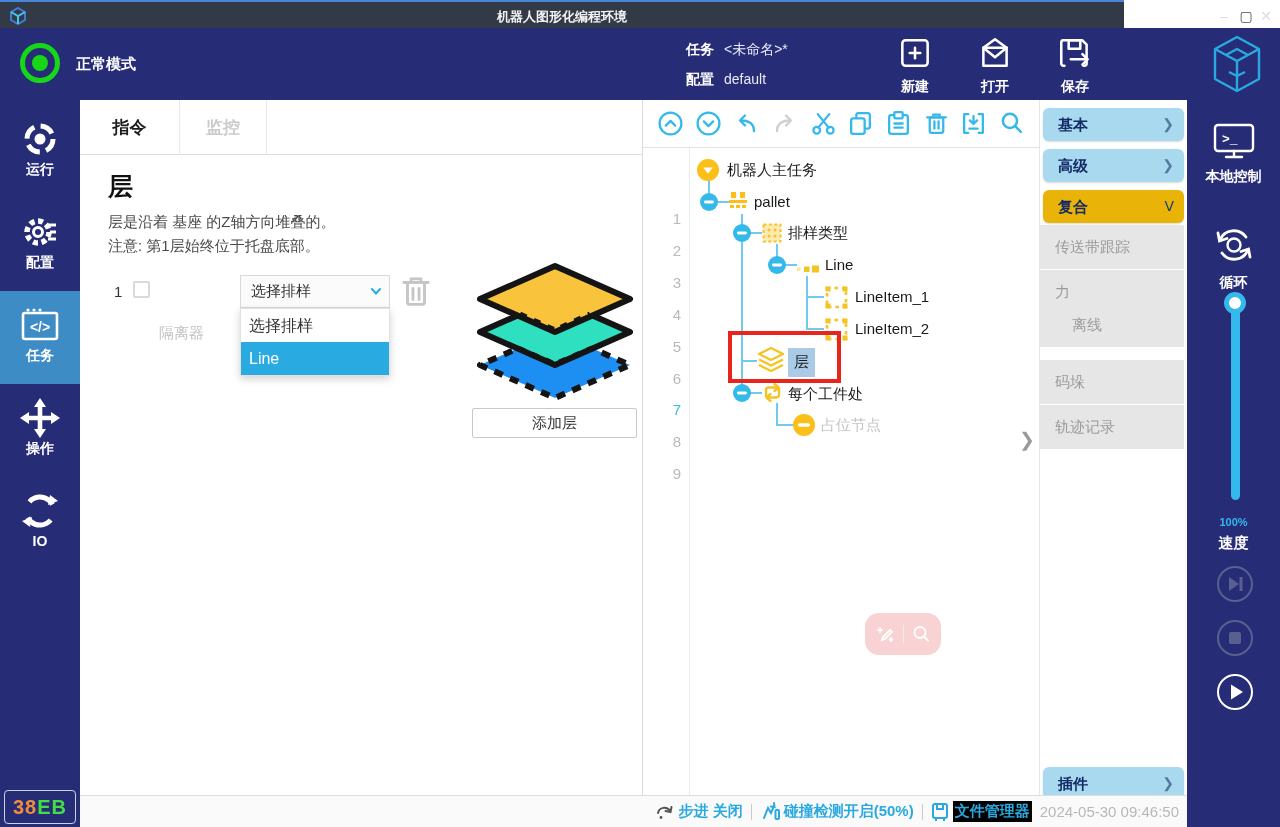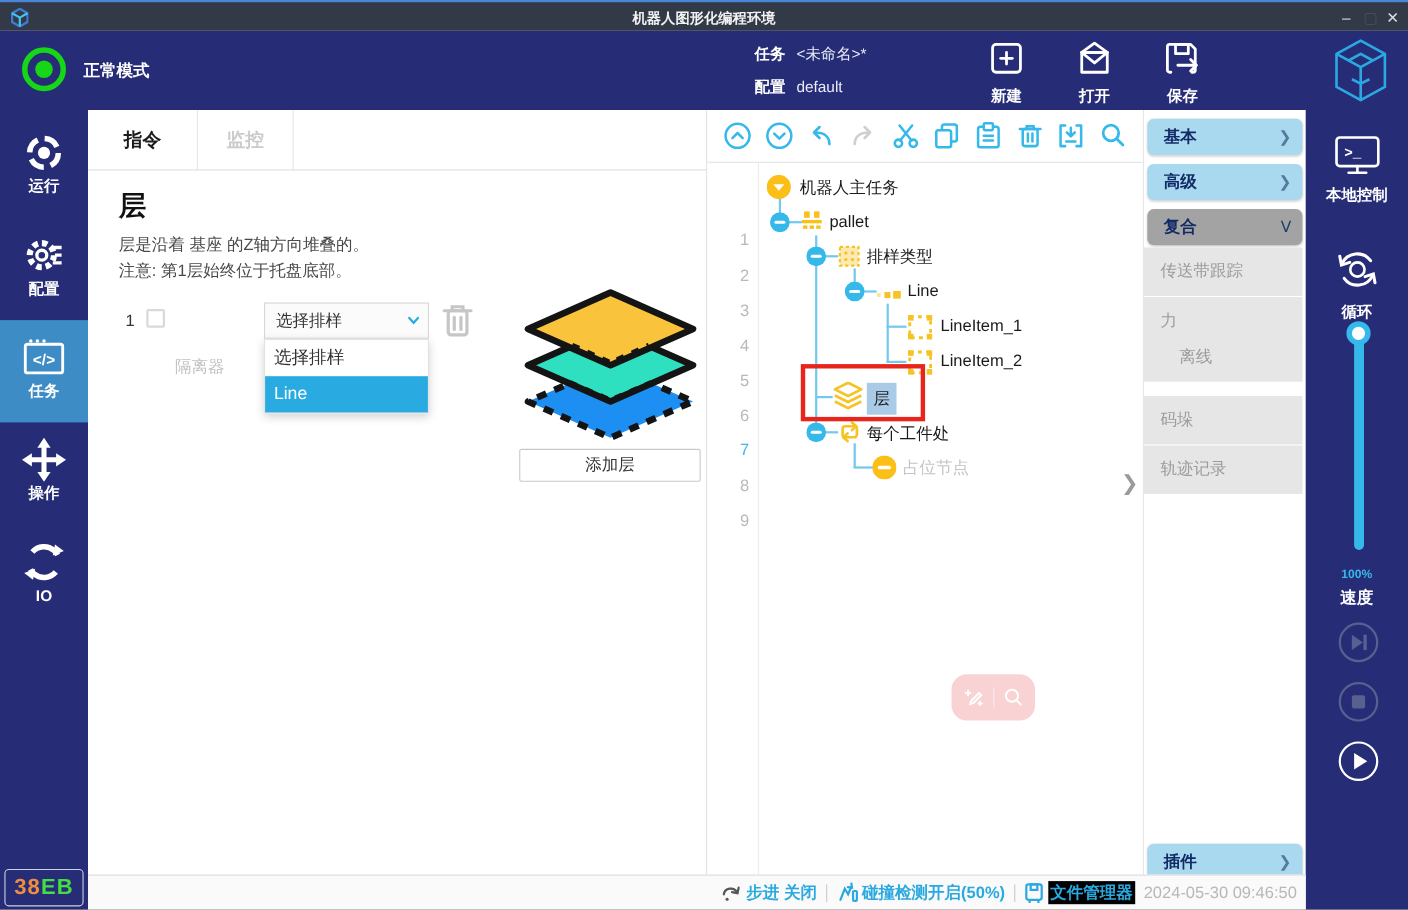--- a/index.html
+++ b/index.html
@@ -5,21 +5,21 @@
   * { margin:0; padding:0; box-sizing:border-box; }
   html,body { background:#222; }
   #app {
     position:relative; width:1280px; height:827px; overflow:hidden;
     font-family:"Liberation Sans","DejaVu Sans",sans-serif; background:#fff;
     -webkit-font-smoothing:antialiased;
   }
   .abs { position:absolute; }
 
   
-  .titlebar { left:0; top:0; width:1280px; height:28px; background:#333a47; border-top:2px solid #4a86d8; }
+  .titlebar { left:0; top:0; width:1124px; height:28px; background:#333a47; border-top:2px solid #4a86d8; }
   .titlebar .app-logo { position:absolute; left:10px; top:5px; }
   .titlebar .title { position:absolute; left:0; right:0; top:6px; text-align:center; color:#f2f2f2; font-size:13px; font-weight:bold; }
   .winbtn { position:absolute; top:2px; width:24px; height:24px; color:#dcdcdc; font-size:14px; text-align:center; line-height:24px; cursor:default; }
   .winbtn.max { color:#454c59; }
 
   
   .topbar { left:0; top:28px; width:1280px; height:72px; background:#262d76; }
   .mode-ring { position:absolute; left:20px; top:15px; width:40px; height:40px; border:5px solid #17d517; border-radius:50%; }
   .mode-ring .dot { position:absolute; left:50%; top:50%; width:16px; height:16px; margin:-8px 0 0 -8px; background:#17d517; border-radius:50%; }
   .mode-label { position:absolute; left:76px; top:27px; color:#fff; font-size:15px; font-weight:bold;text-align:center; }
@@ -78,21 +78,21 @@
   .conn.h { height:2px; }
   .redbox { position:absolute; left:85px; top:231px; width:113px; height:52px; border:4px solid #e8251c; }
   .tree-chev { position:absolute; left:376px; top:328px; font-size:19px; color:#9a9a9a; font-weight:bold; cursor:pointer; }
   .watermark { position:absolute; left:222px; top:513px; width:76px; height:42px; background:#f9d3d3; border-radius:14px; display:flex; align-items:center; justify-content:center; gap:6px; }
   .watermark .divline { width:1px; height:18px; background:#fbe9e9; }
 
   
   .panel-library { left:1040px; top:100px; width:147px; height:695px; background:#fff; }
   .cat-btn { position:absolute; left:3px; width:141px; height:33px; background:#a9d9ef; border-radius:6px; line-height:33px; padding-left:15px; font-size:15px; font-weight:bold; color:#122a66; cursor:pointer; box-shadow:0 1px 2px rgba(0,0,0,.15); }
   .cat-btn .ar { position:absolute; right:10px; top:0; color:#55799f; font-weight:normal; font-size:14px; }
-  .cat-btn.active { background:#a3a3a3; }
+  .cat-btn.active { background:#eab308; }
   .cat-btn.active .ar { color:#18406b; }
   .lib-item { position:absolute; left:0; width:144px; height:44px; background:#e6e6e6; line-height:44px; padding-left:15px; font-size:15px; color:#9b9b9b; cursor:pointer; }
 
   
   .rightbar { left:1187px; top:100px; width:93px; height:727px; background:#262d76; color:#fff; }
   .rb-item { position:absolute; left:0; width:93px; text-align:center; cursor:pointer; }
   .rb-item .lab { font-size:14px; font-weight:bold; margin-top:4px; }
   .speed-track { position:absolute; left:44px; top:200px; width:9px; height:200px; background:#35b9ea; border-radius:5px; cursor:pointer; }
   .speed-knob { position:absolute; left:37px; top:192px; width:22px; height:22px; background:#fff; border:5px solid #35b9ea; border-radius:50%; cursor:grab; }
   .speed-val { position:absolute; left:0; width:93px; top:416px; text-align:center; color:#35b9ea; font-size:11px; font-weight:bold; }

